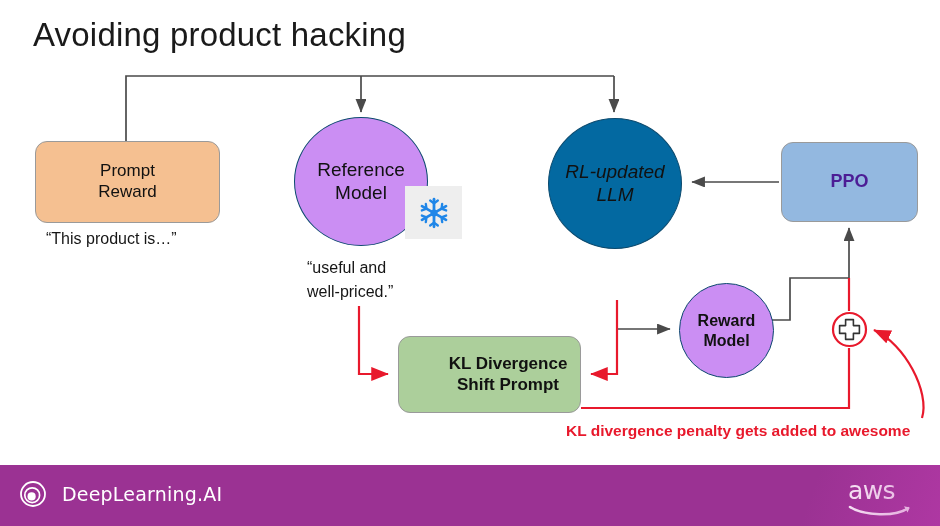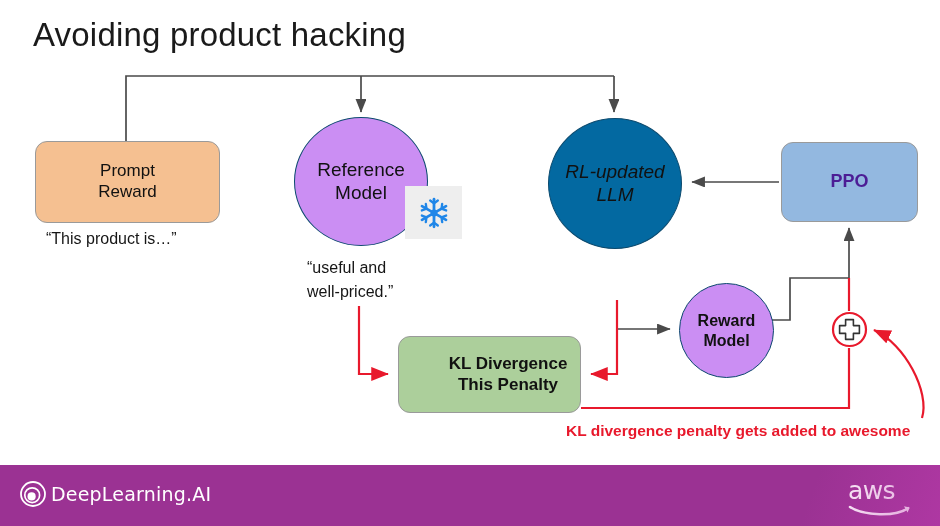--- a/index.html
+++ b/index.html
@@ -155,21 +155,21 @@
     right: 0; top: 0;
     width: 290px; height: 61px;
     background: linear-gradient(110deg, rgba(255,255,255,0) 55%, rgba(190,60,175,0.55) 100%);
     pointer-events: none;
   }
   #dl-logo {
     position: absolute;
     left: 20px; top: 16px;
     display: flex;
     align-items: center;
-    gap: 5px;
+    gap: 16px;
   }
   #dl-text {
     font-size: 19px;
     color: #ffffff;
     letter-spacing: 0.2px;
     font-family: "DejaVu Sans", sans-serif;
   }
   #aws-logo {
     position: absolute;
     right: 26px; top: 13px;
@@ -240,21 +240,21 @@
 
   <div class="node-box" id="ppo-box">
     <span>PPO</span>
   </div>
 
   <div class="node-circle" id="reward-model">
     <span><span>Reward</span><br><span>Model</span></span>
   </div>
 
   <div class="node-box" id="kl-box">
-    <span><span>KL Divergence</span><br><span>This Penalty</span></span>
+    <span><span>KL Divergence</span><br><span>Shift Prompt</span></span>
   </div>
 
   <div id="snowflake-badge">
     <svg width="34" height="34" viewBox="0 0 32 32">
       <g stroke="#1f86e8" stroke-width="2.6" stroke-linecap="round" fill="none">
         <line x1="16" y1="3" x2="16" y2="29"></line>
         <line x1="4.7" y1="9.5" x2="27.3" y2="22.5"></line>
         <line x1="4.7" y1="22.5" x2="27.3" y2="9.5"></line>
       </g>
       <g stroke="#1f86e8" stroke-width="2.2" stroke-linecap="round" fill="none">

